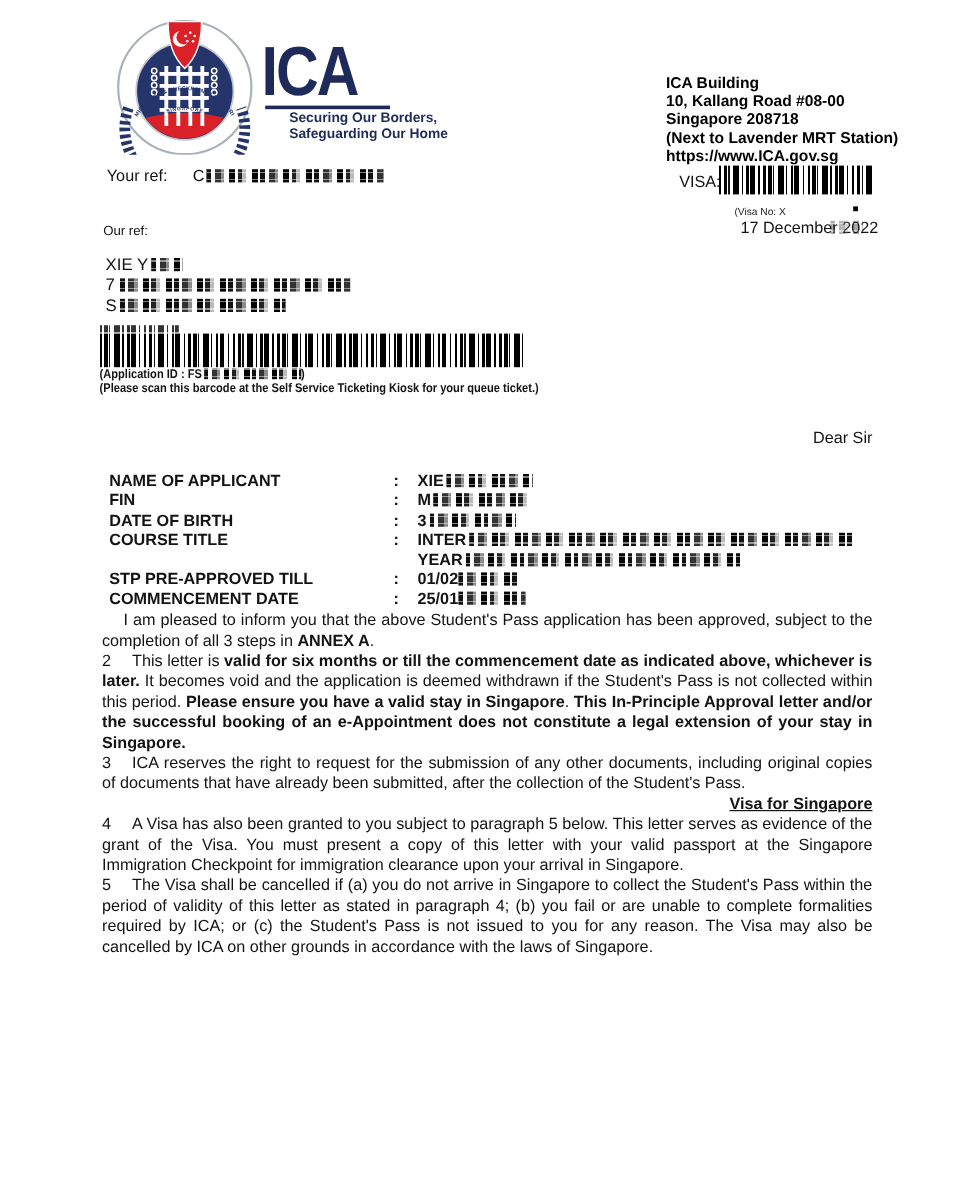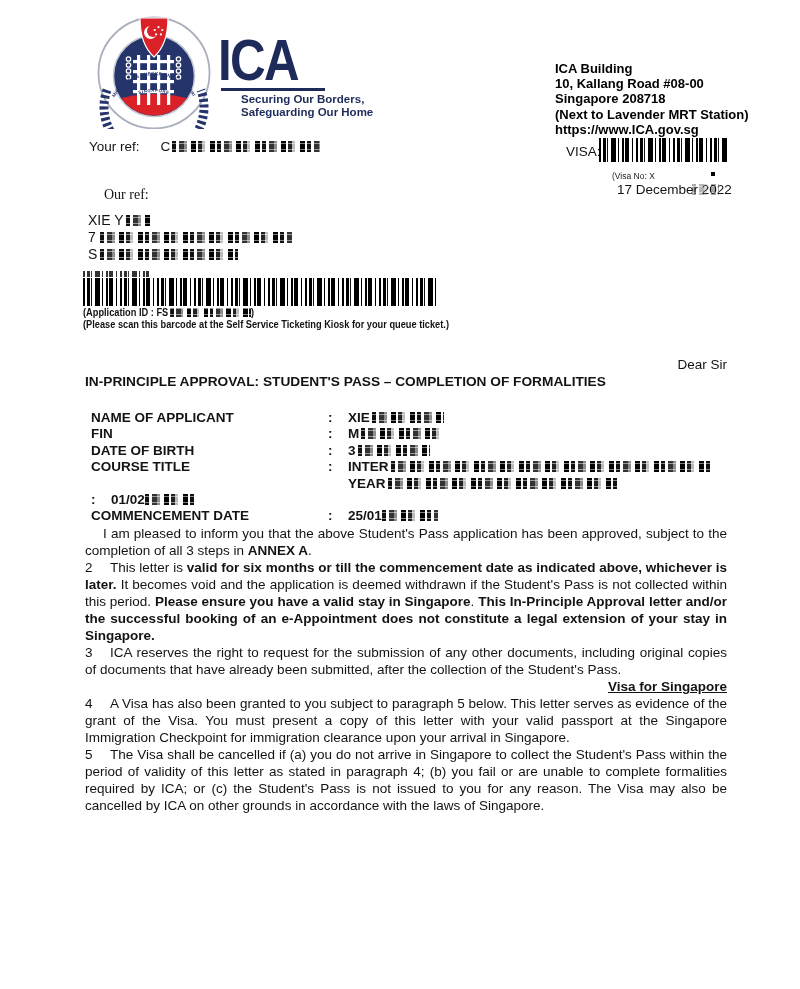--- a/index.html
+++ b/index.html
@@ -12,21 +12,21 @@
             color:#1e2b5a;line-height:1;letter-spacing:-2px;transform:scaleX(.85);
             transform-origin:0 0;}
   .wordmark-rule{position:absolute;left:221px;top:88px;width:104px;height:2.5px;background:#1e2b5a;}
   .tagline{position:absolute;left:221px;top:93px;font-size:11.5px;font-weight:bold;
            color:#1e2b5a;line-height:12.5px;margin-left:20px;}
   .addr{position:absolute;left:555px;top:61px;font-size:13px;font-weight:bold;line-height:15.2px;color:#000;}
 
   
   .yourref{position:absolute;left:89px;top:139px;font-size:13.5px;}
   .yourref .val{margin-left:21px;}
-  .ourref{position:absolute;left:104px;top:187px;font-size:14px;font-family:Liberation Serif, serif;}
+  .ourref{position:absolute;left:86px;top:187px;font-size:11px;}
   .visa-label{position:absolute;left:566px;top:144px;font-size:13.5px;}
   .visa-barcode{position:absolute;left:599px;top:138px;width:128px;height:24px;}
   .visa-no{position:absolute;left:612px;top:171px;font-size:8.5px;color:#222;}
   .sq{position:absolute;left:711px;top:172px;width:4px;height:4px;background:#000;}
   .date{position:absolute;left:617px;top:182px;font-size:13.5px;}
   .date-pix{position:absolute;left:692px;top:184px;width:27px;height:9px;opacity:.35;}
 
   .addressee{position:absolute;left:88px;top:212px;font-size:14px;line-height:17px;}
 
   
@@ -168,21 +168,20 @@
 
   <div class="qbarcode-stub barcode"></div>
   <div class="qbarcode barcode"></div>
   <div class="qcap1">
     <span>(Application ID : FS</span><span class="pix pix-sm" style="width:92px;margin-left:2px;"></span><span>)</span>
   </div>
   <div class="qcap2">(Please scan this barcode at the Self Service Ticketing Kiosk for your queue ticket.)</div>
 
   <div class="letter">
     <p class="salutation">Dear Sir</p>
-    <p class="subject">IN-PRINCIPLE APPROVAL: STUDENT'S PASS – COMPLETION OF FORMALITIES</p>
 
     <div class="details">
       <div class="drow">
         <span class="dlabel">NAME OF APPLICANT</span>
           <span class="dcolon">:</span>
         <span class="dval"><span>XIE</span><span class="pix" style="width:72px;margin-left:2px;"></span></span>
       </div>
       <div class="drow">
         <span class="dlabel">FIN</span>
           <span class="dcolon">:</span>
@@ -195,20 +194,21 @@
       </div>
       <div class="drow">
         <span class="dlabel">COURSE TITLE</span>
           <span class="dcolon">:</span>
         <span class="dval">
           <div><span>INTER</span><span class="pix" style="width:322px;margin-left:2px;"></span></div>
           <div><span>YEAR</span><span class="pix" style="width:230px;margin-left:2px;"></span></div>
         </span>
       </div>
       <div class="drow">
+        <span class="dlabel">STP PRE-APPROVED TILL</span>
           <span class="dcolon">:</span>
         <span class="dval"><span>01/02</span><span class="pix" style="width:52px;"></span></span>
       </div>
       <div class="drow">
         <span class="dlabel">COMMENCEMENT DATE</span>
           <span class="dcolon">:</span>
         <span class="dval"><span>25/01</span><span class="pix" style="width:56px;"></span></span>
       </div>
     </div>
 

